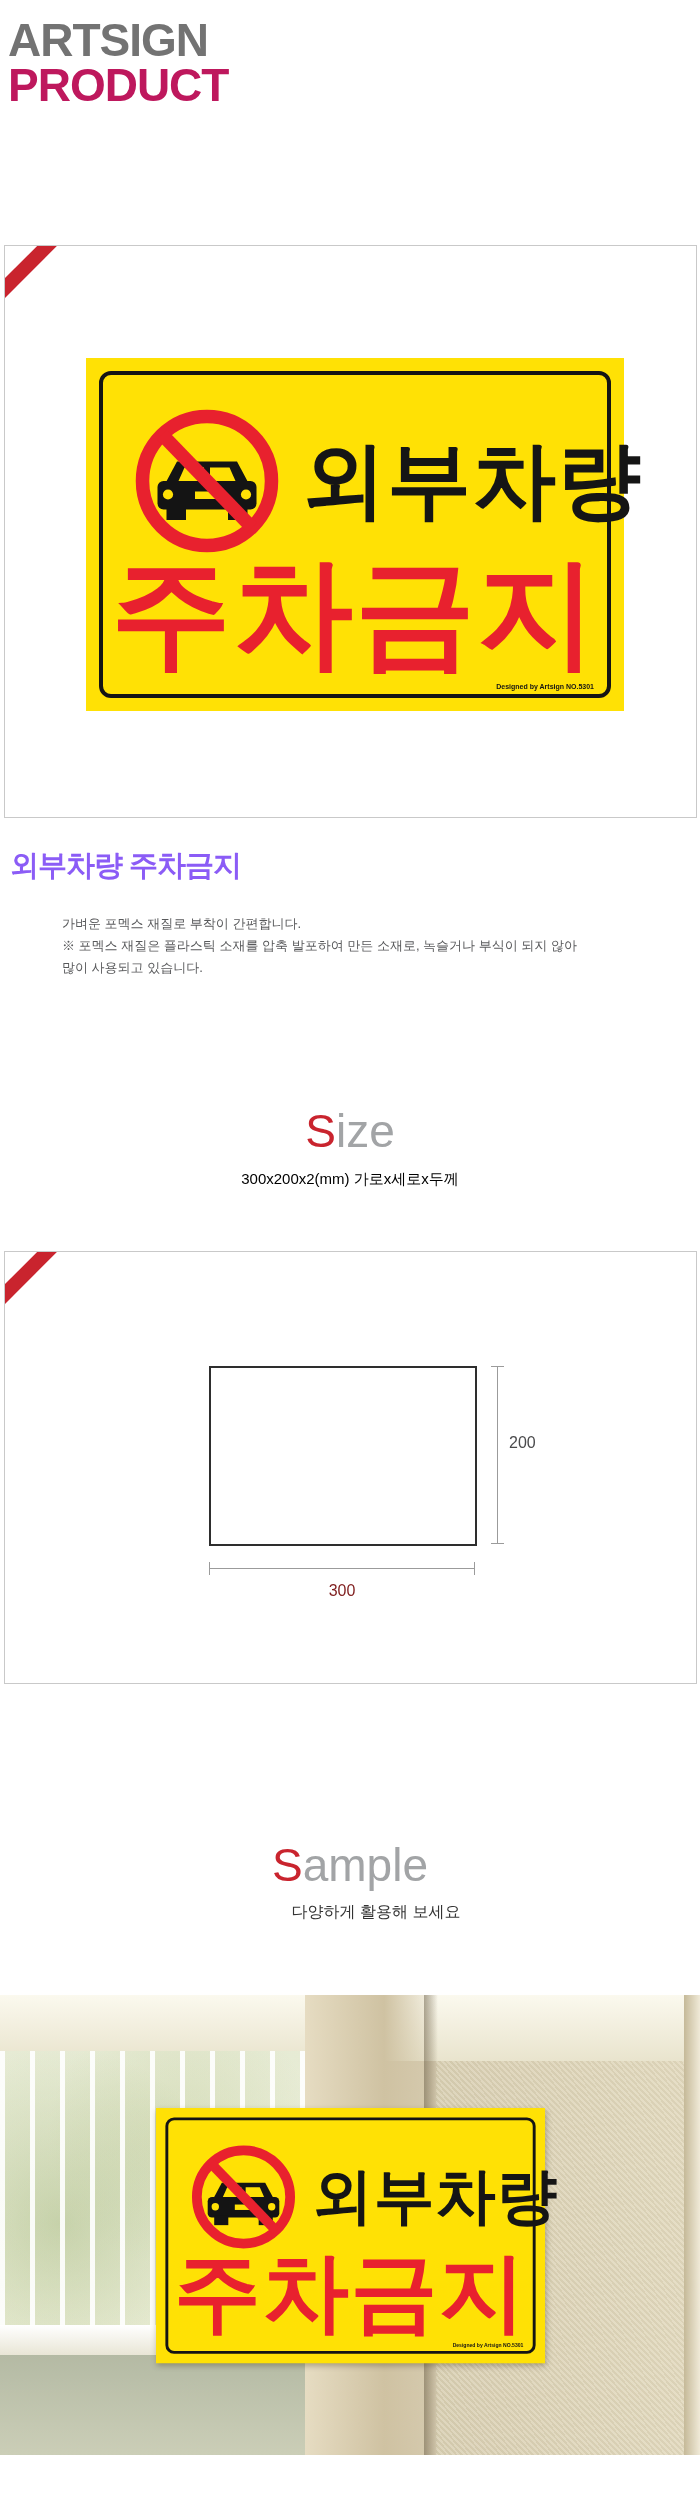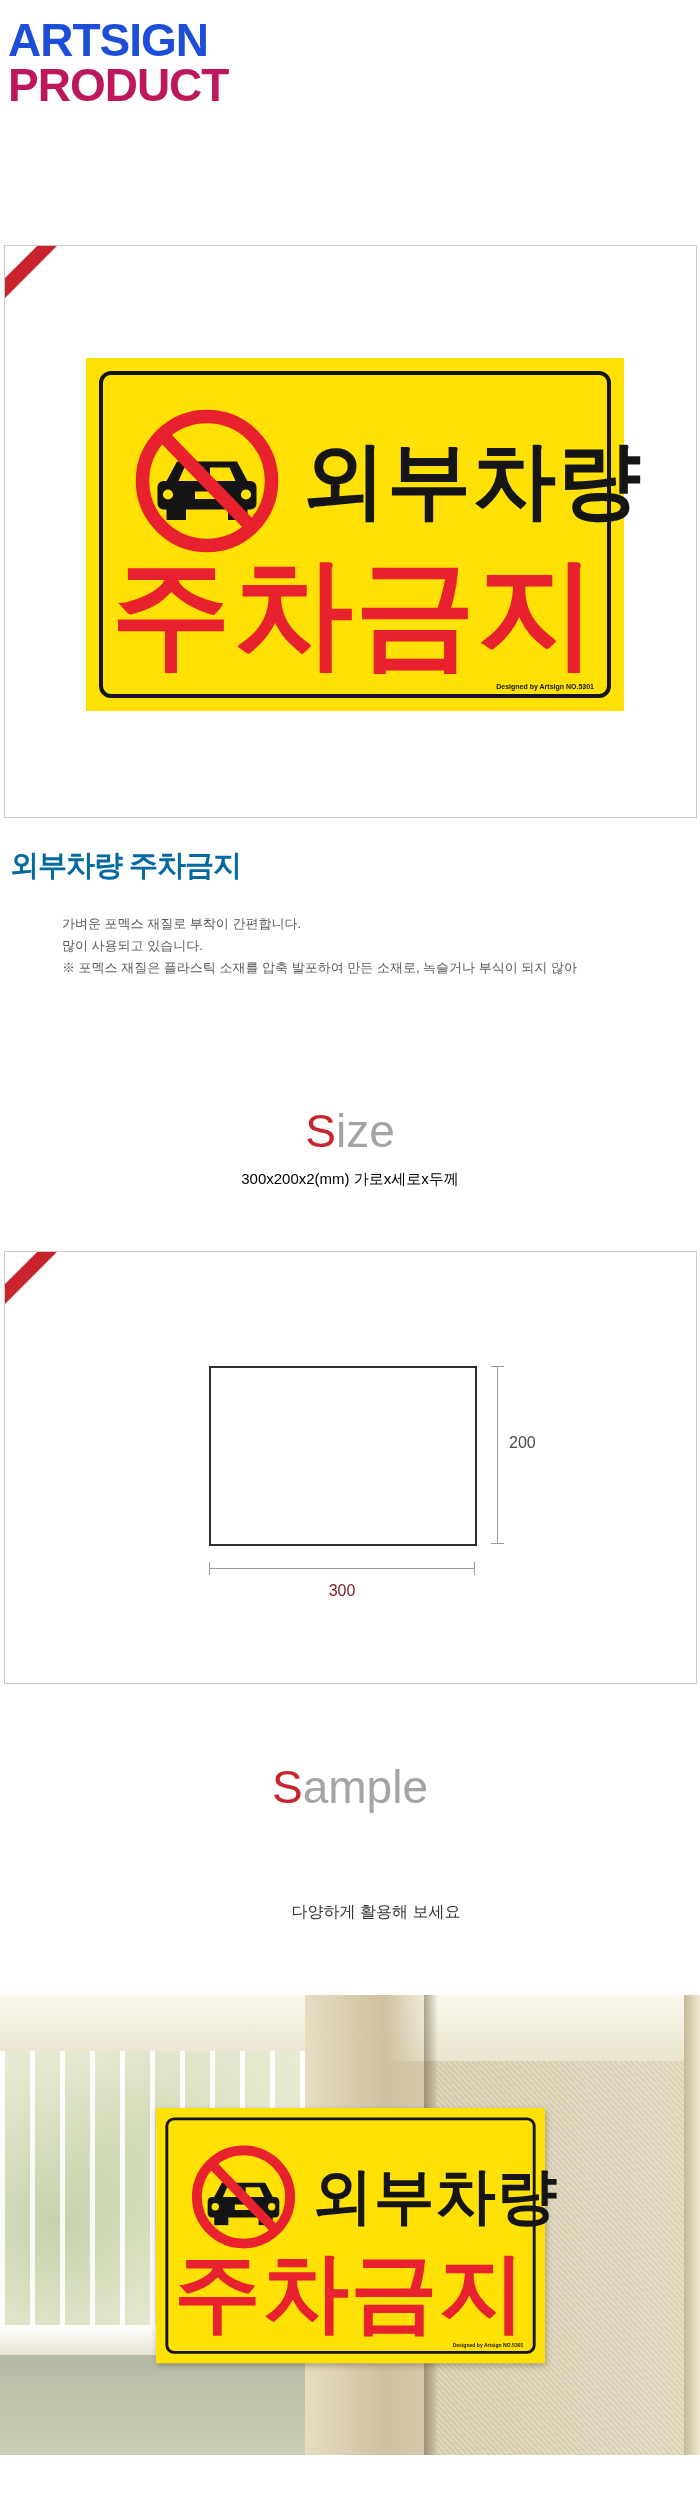--- a/index.html
+++ b/index.html
@@ -1,37 +1,37 @@
 <!DOCTYPE html>
 <html><head>
 <meta charset="utf-8">
 <style>
   html,body{margin:0;padding:0;background:#ffffff;}
   body{width:700px;height:2500px;position:relative;font-family:"Liberation Sans",sans-serif;overflow:hidden;}
 
   
   .brand{position:absolute;top:18px;left:8px;line-height:0.98;font-weight:bold;font-size:46px;letter-spacing:-1px;}
-  .brand .l1{color:#1d4ed8;display:block;}
+  .brand .l1{color:#737373;display:block;}
   .brand .l2{color:#be185d;display:block;}
 
   
   .frame{position:absolute;left:4px;width:691px;background:#fff;border:1px solid #c9c9c9;overflow:hidden;}
   .ribbon{position:absolute;left:-35px;top:15px;width:110px;height:14px;background:#c9242e;transform:rotate(-45deg);}
 
   
   .sign{position:absolute;width:538px;height:353px;background:#ffe105;}
   .sign-frame{position:absolute;inset:13px;border:4px solid #141414;border-radius:12px;}
   .sign-row1{position:absolute;top:44px;left:46px;right:36px;height:158px;display:flex;align-items:center;}
   .sign-icon{width:150px;height:150px;flex:0 0 auto;}
   .sign-line1{font-size:84px;font-weight:bold;color:#151515;margin-left:20px;letter-spacing:1px;white-space:nowrap;}
   .sign-line2{position:absolute;top:194px;left:0;right:0;text-align:center;font-size:120px;line-height:1;font-weight:bold;color:#e8212e;letter-spacing:2px;white-space:nowrap;}
   .sign-credit{position:absolute;right:30px;bottom:21px;font-size:7px;font-weight:bold;color:#141414;}
 
   
-  .headline{position:absolute;top:846px;left:10px;font-size:29px;font-weight:bold;color:#0369a1;letter-spacing:-1px;}
+  .headline{position:absolute;top:846px;left:10px;font-size:29px;font-weight:bold;color:#8b5cf6;letter-spacing:-1px;}
   .desc{position:absolute;top:913px;left:14px;font-size:13px;color:#58595b;line-height:22px;margin-left:48px;}
 
   
   .sec-title{position:absolute;left:0;width:700px;text-align:center;font-size:46px;font-weight:300;color:#a2a4a6;letter-spacing:0px;}
   .sec-title .accent{color:#c9242e;}
   .sec-sub{position:absolute;left:0;width:700px;text-align:center;color:#000000;}
 
   
   .dg-rect{position:absolute;left:204px;top:114px;width:264px;height:176px;border:2px solid #2e2e2e;background:#fff;}
   .dg-vline{position:absolute;left:492px;top:114px;height:178px;width:1px;background:#9b9b9b;}
@@ -96,39 +96,39 @@
       <span class="sign-line1">외부차량</span>
     </div>
     <div class="sign-line2">주차금지</div>
     <div class="sign-credit">Designed by Artsign  NO.5301</div>
   </div>
 </div>
 
 <div class="headline">외부차량 주차금지</div>
 <div class="desc">
   <div>가벼운 포멕스 재질로 부착이 간편합니다.</div>
+  <div>※ 포멕스 재질은 플라스틱 소재를 압축 발포하여 만든 소재로, 녹슬거나 부식이 되지 않아</div>
   <div>많이 사용되고 있습니다.</div>
-  <div>※ 포멕스 재질은 플라스틱 소재를 압축 발포하여 만든 소재로, 녹슬거나 부식이 되지 않아</div>
 </div>
 
 <div class="sec-title" style="top:1104px;">
   <span class="accent">S</span><span>ize</span>
 </div>
 <div class="sec-sub" style="top:1170px;font-size:15px;">300x200x2(mm) 가로x세로x두께</div>
 
 <div class="frame" style="top:1251px;height:431px;">
   <div class="ribbon"></div>
   <div class="dg-rect"></div>
   <div class="dg-vline"></div>
   <div class="dg-hline"></div>
   <div class="dg-h-label">200</div>
   <div class="dg-w-label">300</div>
 </div>
 
-<div class="sec-title" style="top:1760px;">
+<div class="sec-title" style="top:1838px;">
   <span class="accent">S</span><span>ample</span>
 </div>
 <div class="sec-sub" style="top:1902px;font-size:16px;color:#333;padding-left:26px;">다양하게 활용해 보세요</div>
 
 <div class="photo">
   <div class="ph-wall"></div>
   <div class="ph-top"></div>
   <div class="ph-window"></div>
   <div class="ph-sill"></div>
   <div class="ph-floor"></div>

